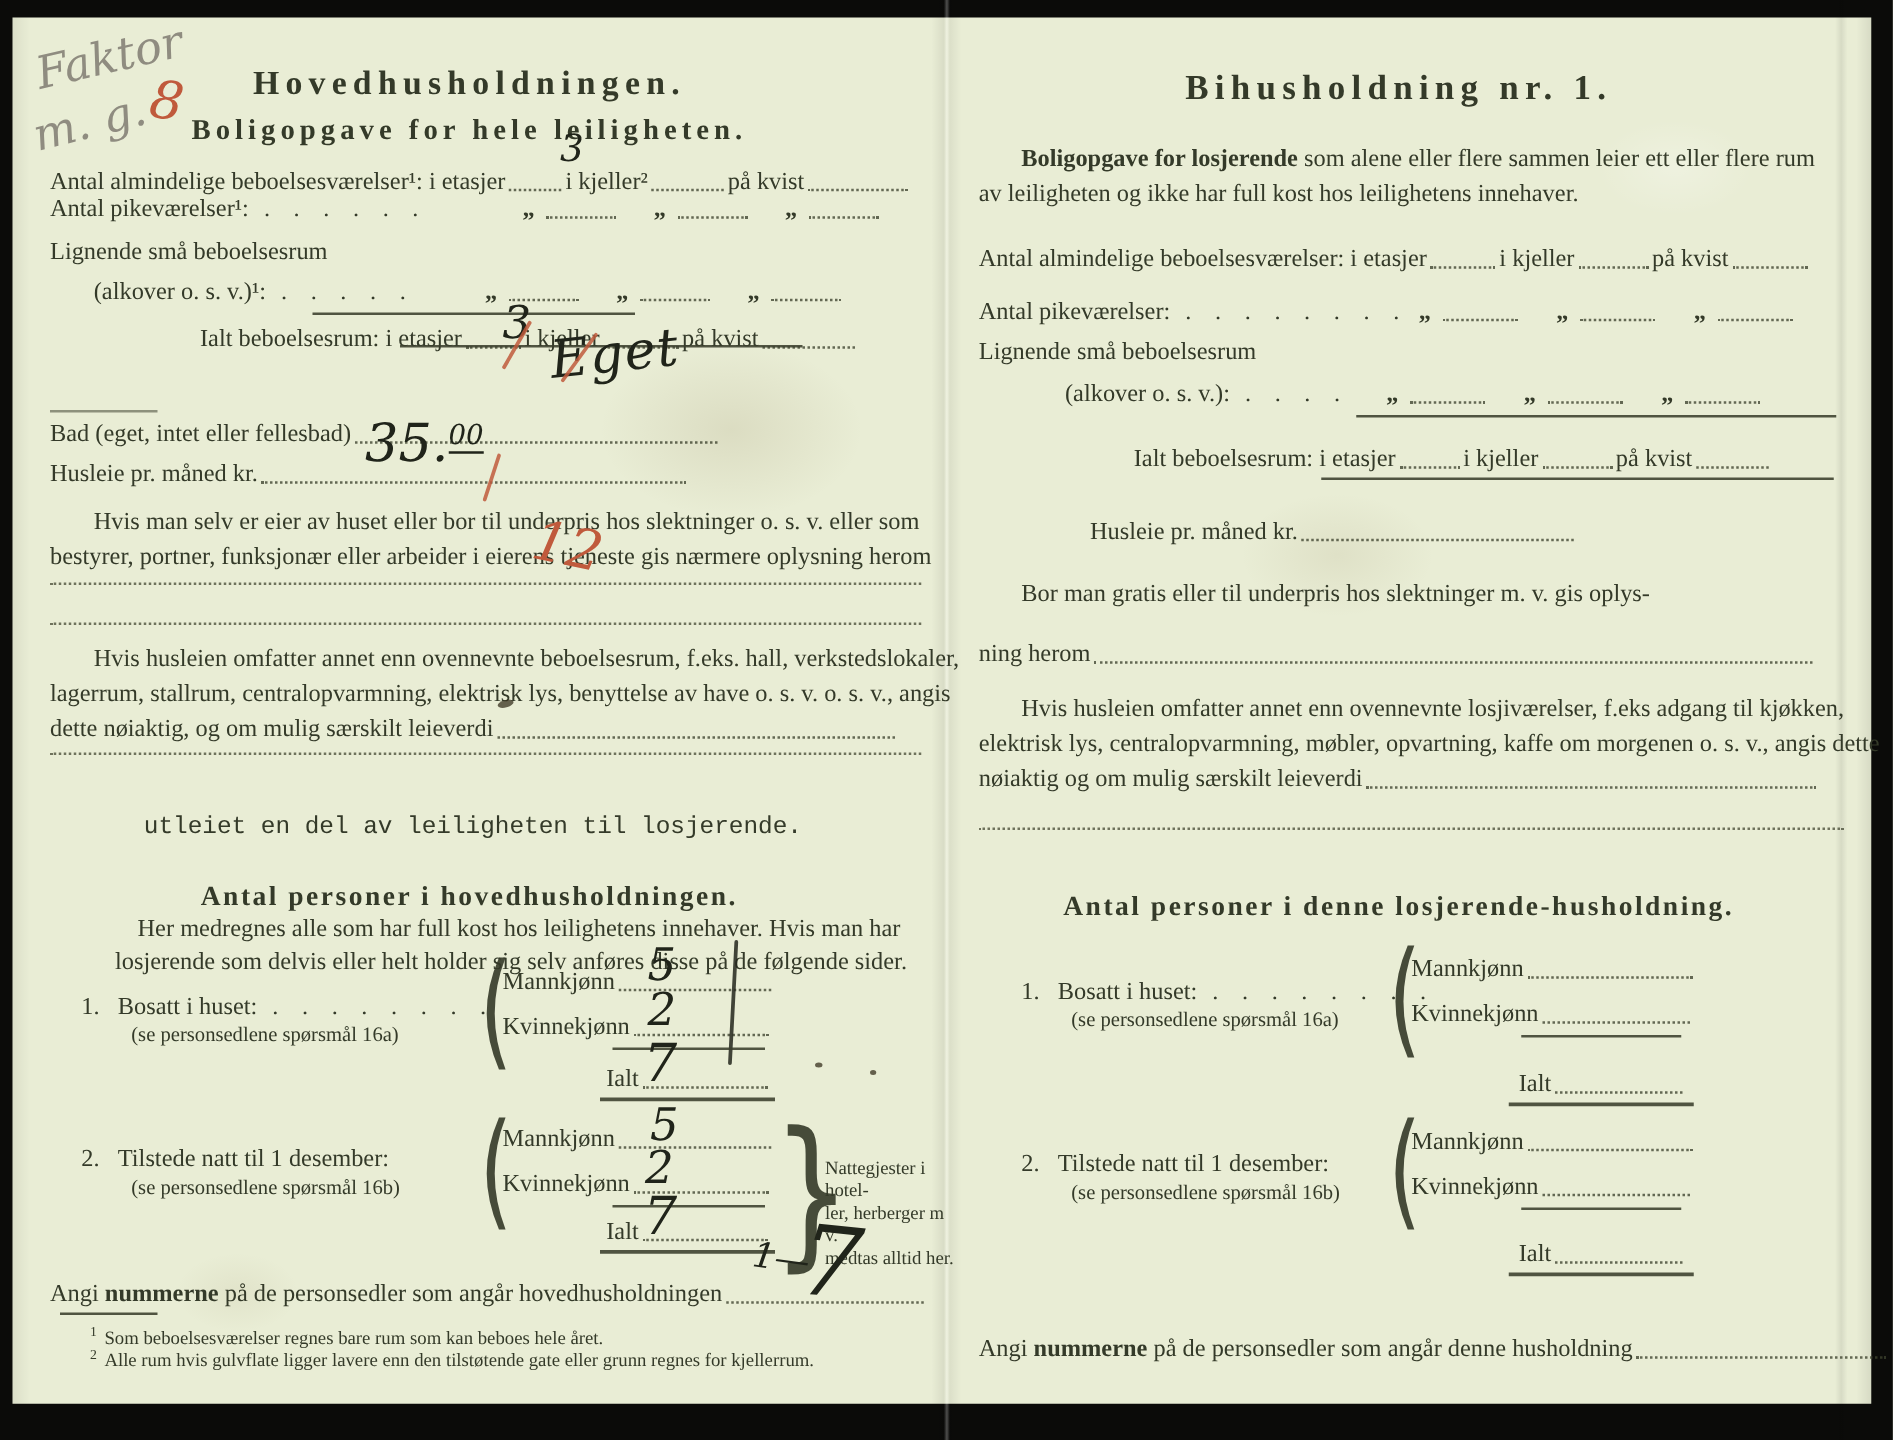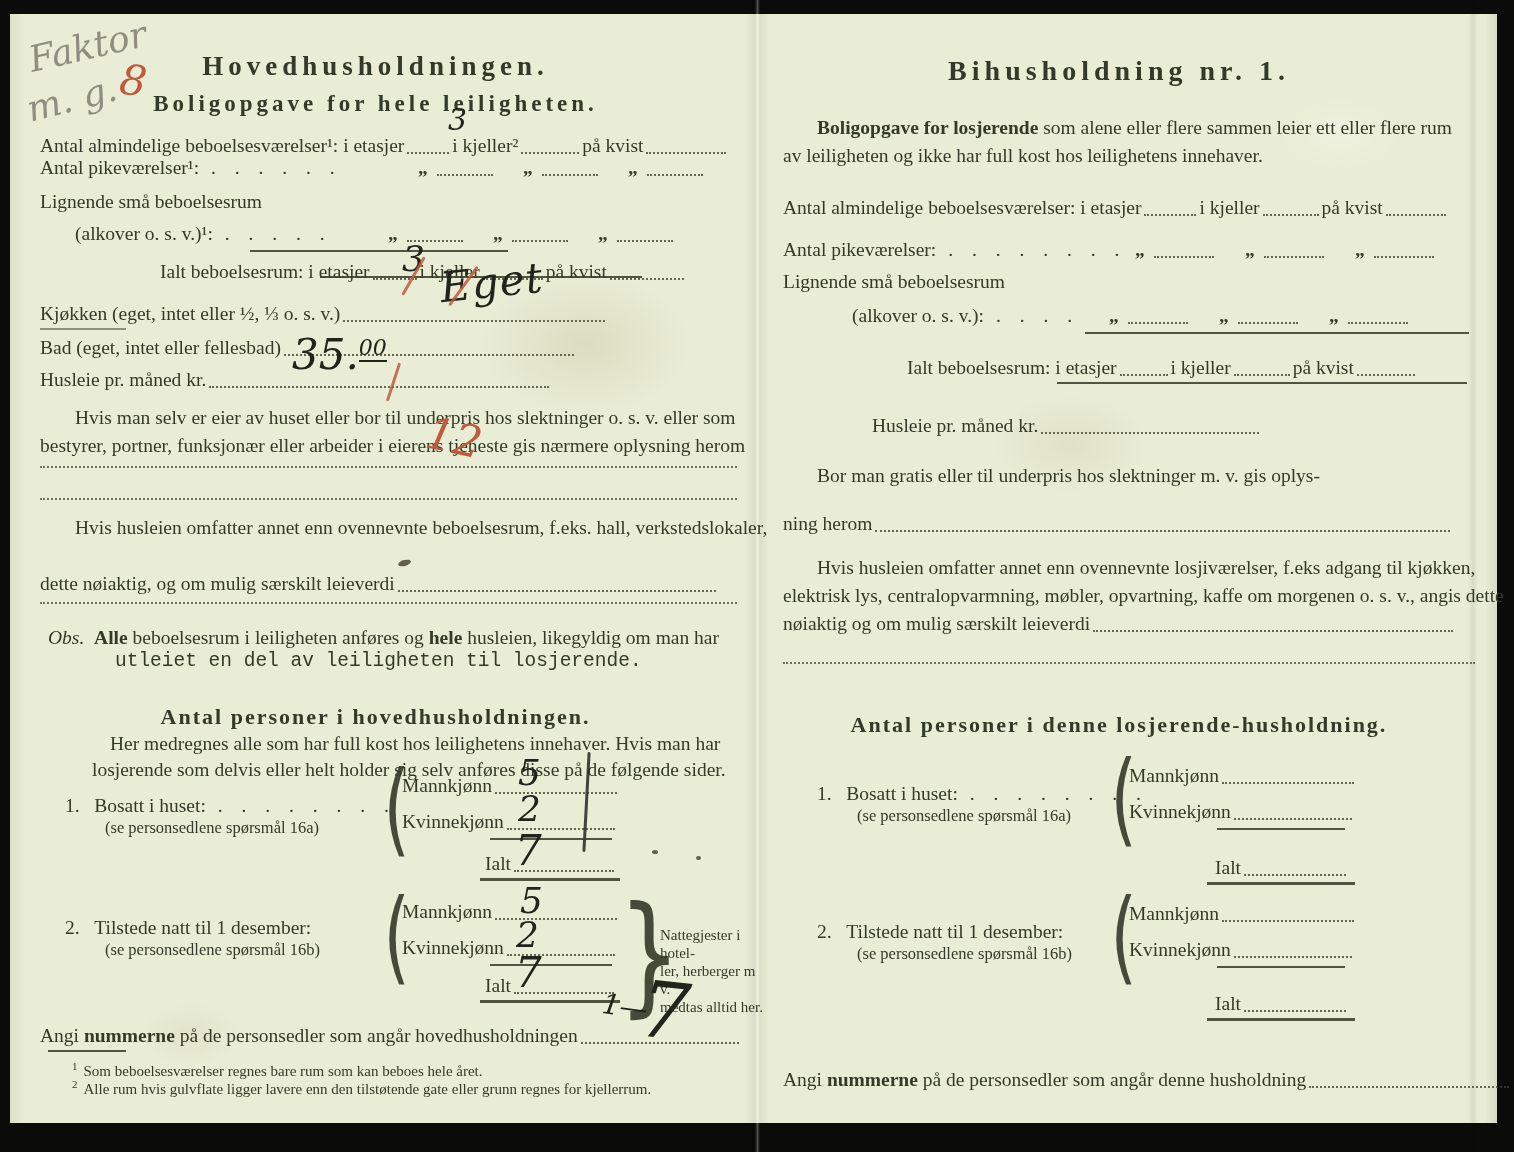--- a/index.html
+++ b/index.html
@@ -89,23 +89,20 @@
     </div>
     <div class="sol" style="left:240px;top:236px;width:258px;"></div>
 
     <div class="ln" style="left:150px;top:246px;width:590px;">
       <span>Ialt beboelsesrum: i etasjer</span><span class="fill" style="width:44px;"></span><span>i kjeller</span><span class="fill" style="width:60px;"></span><span>på kvist</span><span class="fill" style="width:74px;"></span>
     </div>
     <div class="hw" style="left:392px;top:224px;font-size:36px;">3</div>
     <div class="sol" style="left:310px;top:262px;width:322px;"></div>
     <div class="slash" style="left:402px;top:240px;height:44px;transform:rotate(30deg);"></div>
 
-    <div class="ln" style="left:30px;top:288px;width:710px;">
-      <span>Kjøkken (eget, intet eller ½, ⅓ o. s. v.)</span><span class="fill" style="width:262px;"></span>
-    </div>
     <div class="sol" style="left:30px;top:314px;width:86px;height:1.5px;opacity:.6;"></div>
     <div class="hw" style="left:430px;top:244px;font-size:42px;transform:rotate(-6deg);letter-spacing:1px;">Eget</div>
     <div class="slash" style="left:452px;top:248px;height:48px;transform:rotate(36deg);"></div>
 
     <div class="ln" style="left:30px;top:322px;width:710px;">
       <span>Bad (eget, intet eller fellesbad)</span><span class="fill" style="width:290px;"></span>
     </div>
 
     <div class="ln" style="left:30px;top:354px;width:710px;">
       <span>Husleie pr. måned kr.</span><span class="fill" style="width:340px;"></span>
@@ -113,29 +110,27 @@
     <div class="hw" style="left:282px;top:316px;font-size:42px;"><span>35.</span><span style="font-size:22px;vertical-align:14px;border-bottom:2px solid var(--hwink);">00</span></div>
     <div class="slash" style="left:382px;top:348px;height:40px;transform:rotate(18deg);"></div>
 
     <div class="ln" style="left:65px;top:392px;">Hvis man selv er eier av huset eller bor til underpris hos slektninger o. s. v. eller som</div>
     <div class="ln" style="left:30px;top:420px;">bestyrer, portner, funksjonær eller arbeider i eierens tjeneste gis nærmere oplysning herom</div>
     <div class="hwred" style="left:416px;top:398px;font-size:44px;transform:rotate(12deg);">12</div>
     <div class="dotline" style="left:30px;top:452px;width:697px;"></div>
     <div class="dotline" style="left:30px;top:484px;width:697px;"></div>
 
     <div class="ln" style="left:65px;top:502px;">Hvis husleien omfatter annet enn ovennevnte beboelsesrum, f.eks. hall, verkstedslokaler,</div>
+    <div class="ln" style="left:30px;top:530px;">lagerrum, stallrum, centralopvarmning, elektrisk lys, benyttelse av have o. s. v. o. s. v., angis</div>
     <div class="ln" style="left:30px;top:558px;width:700px;">
       <span>dette nøiaktig, og om mulig særskilt leieverdi</span><span class="fill" style="width:318px;"></span>
     </div>
     <div class="speck" style="left:388px;top:546px;width:13px;height:6px;transform:rotate(-15deg);"></div>
     <div class="dotline" style="left:30px;top:588px;width:697px;"></div>
 
-    <div class="ln" style="left:38px;top:612px;">
-      <span class="it">Obs.</span>&nbsp;&nbsp;<span class="b">Alle</span><span> beboelsesrum i leiligheten anføres og </span><span class="b">hele</span><span> husleien, likegyldig om man har</span>
-    </div>
     <div class="ln" style="left:105px;top:636px;font-family:Liberation Mono, monospace;">utleiet en del av leiligheten til losjerende.</div>
 
     <div class="ln ctr h3" style="top:690px;width:747px;">Antal personer i hovedhusholdningen.</div>
     <div class="ln" style="left:100px;top:718px;">Her medregnes alle som har full kost hos leilighetens innehaver.  Hvis man har</div>
     <div class="ln" style="left:82px;top:744px;">losjerende som delvis eller helt holder sig selv anføres disse på de følgende sider.</div>
 
     <div class="brace" style="left:368px;top:746px;font-size:96px;transform:scale(.7,1.05);">(</div>
     <div class="ln" style="left:55px;top:780px;">
       <span>1.</span>&nbsp;&nbsp;&nbsp;<span>Bosatt i huset:</span><span class="dots">. . . . . . . .</span>
     </div>

